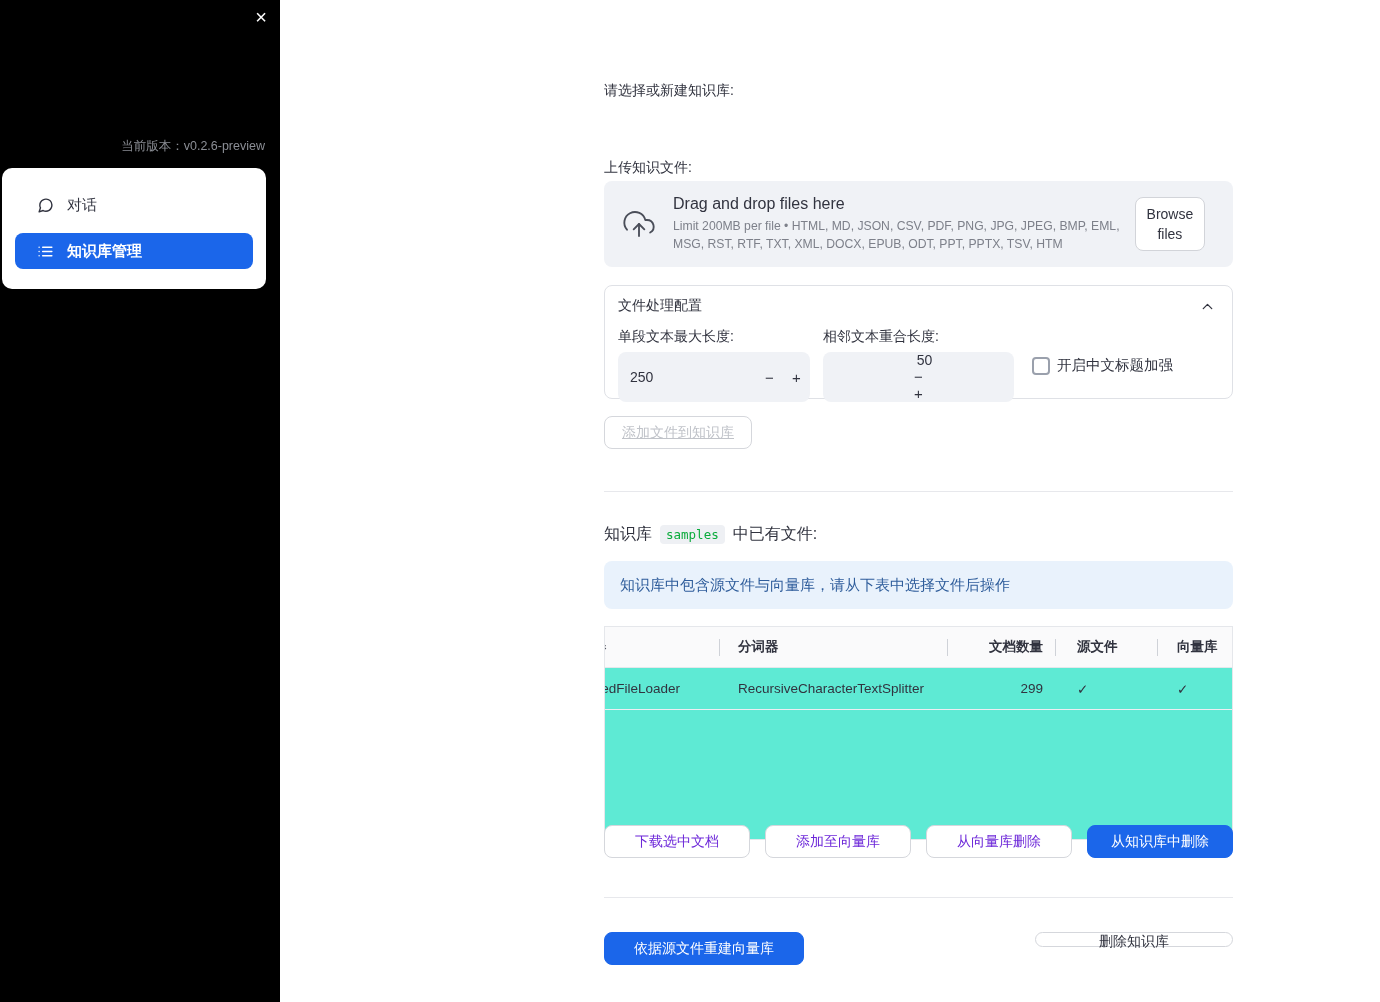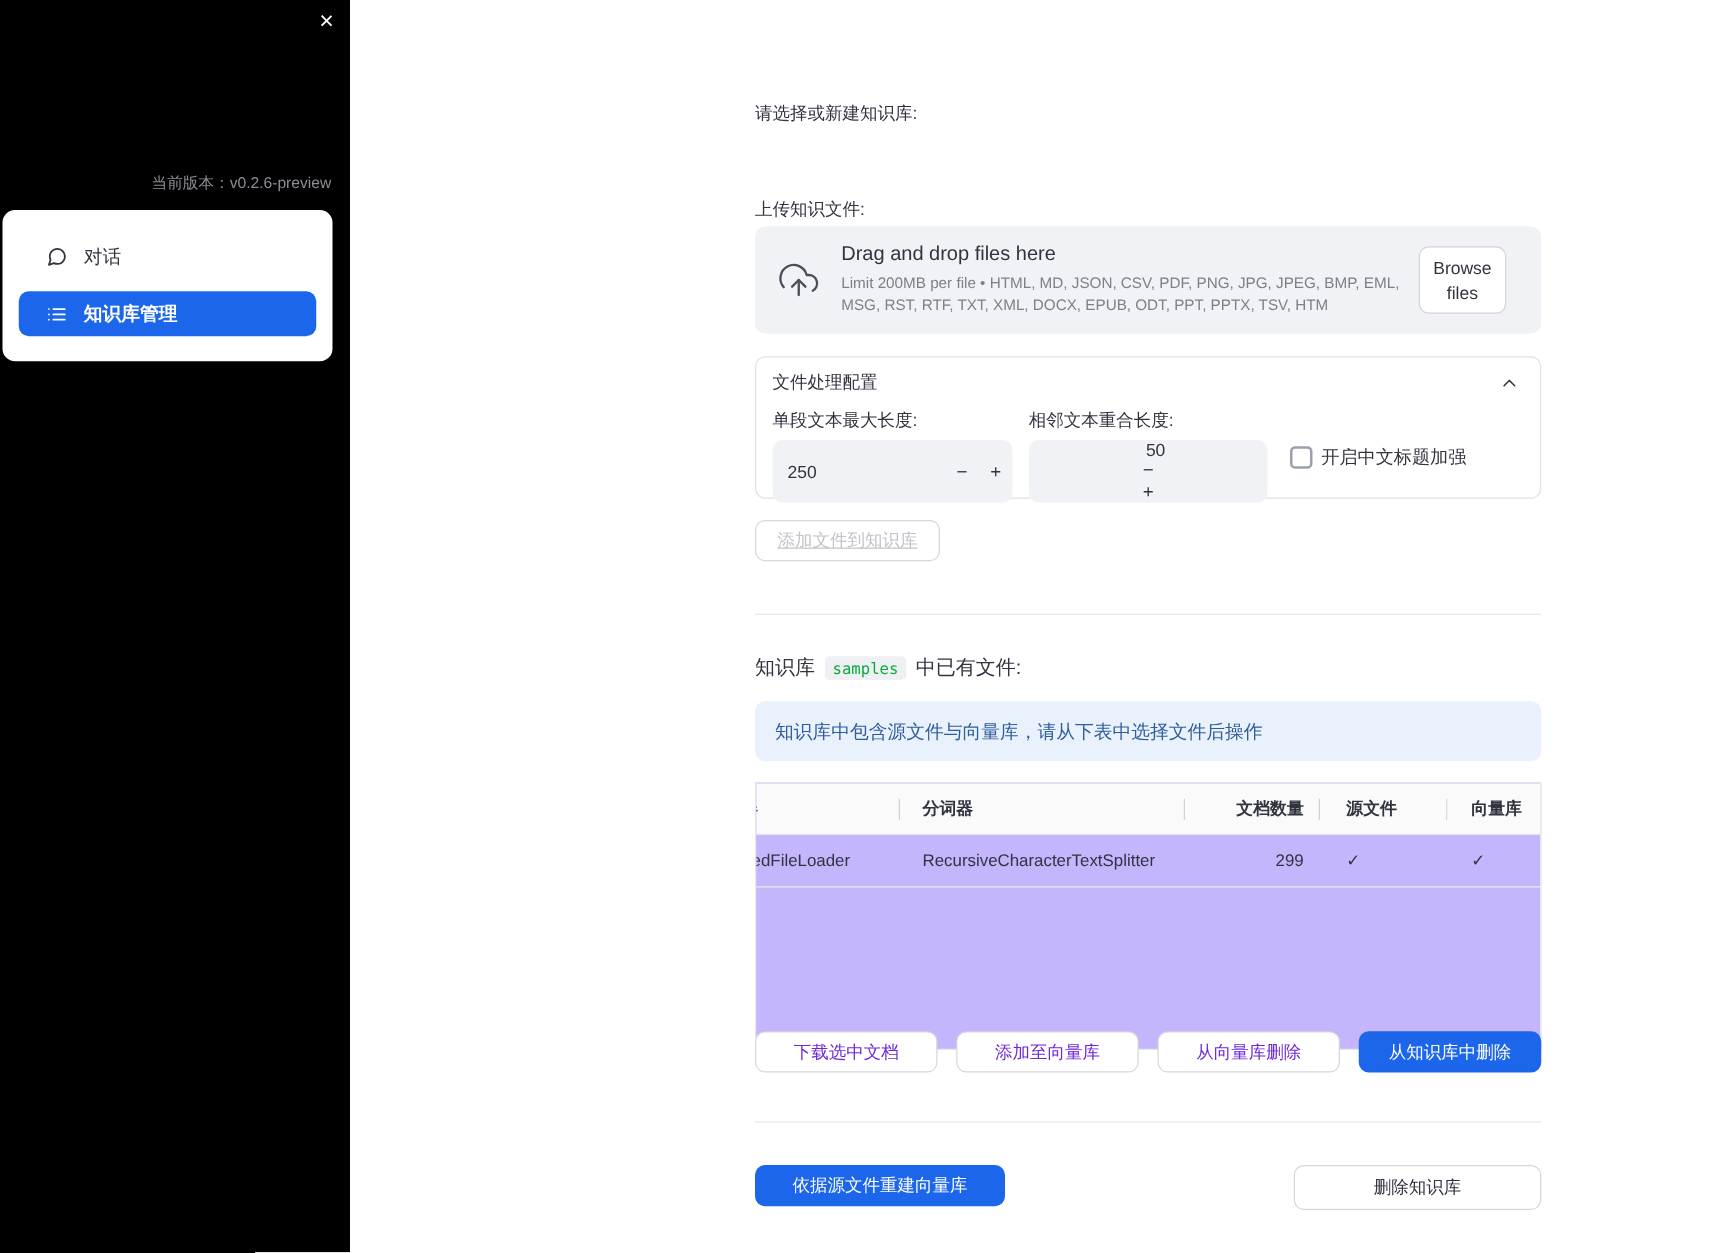--- a/index.html
+++ b/index.html
@@ -50,40 +50,40 @@
 
   .hline{position:absolute;left:604px;width:629px;height:1px;background:#e7e8ec;}
   #hr1{top:491px;} #hr2{top:897px;}
 
   #files-line{position:absolute;left:604px;top:524px;display:flex;align-items:center;gap:8px;font-size:16px;}
   .code-chip{font-family:"DejaVu Sans Mono","Liberation Mono",monospace;font-size:12.5px;color:#09ab3b;background:#eef0f4;border-radius:4px;padding:2px 6px;}
 
   #info-box{position:absolute;left:604px;top:561px;width:629px;height:48px;background:#e9f2fc;border-radius:8px;display:flex;align-items:center;padding:0 16px;font-size:15px;color:#2f5d9b;}
 
   
-  #table{position:absolute;left:604px;top:626px;width:629px;height:214px;border:1px solid #e5e7eb;background:#c4b5fd;overflow:hidden;}
+  #table{position:absolute;left:604px;top:626px;width:629px;height:214px;border:1px solid #e5e7eb;background:#5eead4;overflow:hidden;}
   .thead{display:flex;height:41px;background:#fafafb;border-bottom:1px solid #e5e7eb;}
   .th{position:relative;font-size:13.5px;font-weight:600;color:#31333f;line-height:40px;white-space:nowrap;overflow:hidden;}
   .th:not(:last-child)::after{content:"";position:absolute;right:0;top:12px;height:17px;width:1px;background:#cfd2d8;}
   .trow{display:flex;height:42px;border-bottom:1px solid #edeef2;align-items:center;}
   .td{font-size:13.5px;font-weight:400;color:#31333f;white-space:nowrap;overflow:hidden;}
   .c1{width:115px;flex:none;}
   .c2{width:228px;flex:none;padding-left:18px;}
   .c3{width:108px;flex:none;text-align:right;padding-right:13px;}
   .c4{width:102px;flex:none;padding-left:21px;}
   .c5{flex:1;padding-left:19px;}
   .shift{display:inline-block;margin-left:-66px;white-space:nowrap;}
 
   
   .act-btn{position:absolute;top:825px;width:146px;height:33px;border-radius:8px;font-size:14px;font-family:inherit;cursor:pointer;}
   .btn-sec-dis{background:#fff;border:1px solid #d5d7dc;color:#6d28d9;}
   .btn-pri{background:var(--accent);border:1px solid var(--accent);color:#fff;}
   #act0{left:604px;} #act1{left:765px;} #act2{left:926px;} #act3{left:1087px;}
   #rebuild-btn{position:absolute;left:604px;top:932px;width:200px;height:33px;border-radius:8px;font-size:14px;font-family:inherit;cursor:pointer;}
-  #delete-kb-btn{position:absolute;left:1035px;top:932px;width:198px;height:36px;background:#fff;border:1px solid #d5d7dc;border-radius:8px;color:#31333f;font-size:14px;font-family:inherit;cursor:pointer;}
+  #delete-kb-btn{position:absolute;left:1035px;top:932px;width:198px;height:15px;background:#fff;border:1px solid #d5d7dc;border-radius:8px;color:#31333f;font-size:14px;font-family:inherit;cursor:pointer;}
 </style>
 </head>
 <body>
 
 <div id="app">
 
   <div class="sidebar">
     <button class="close-btn">×</button>
 
 

